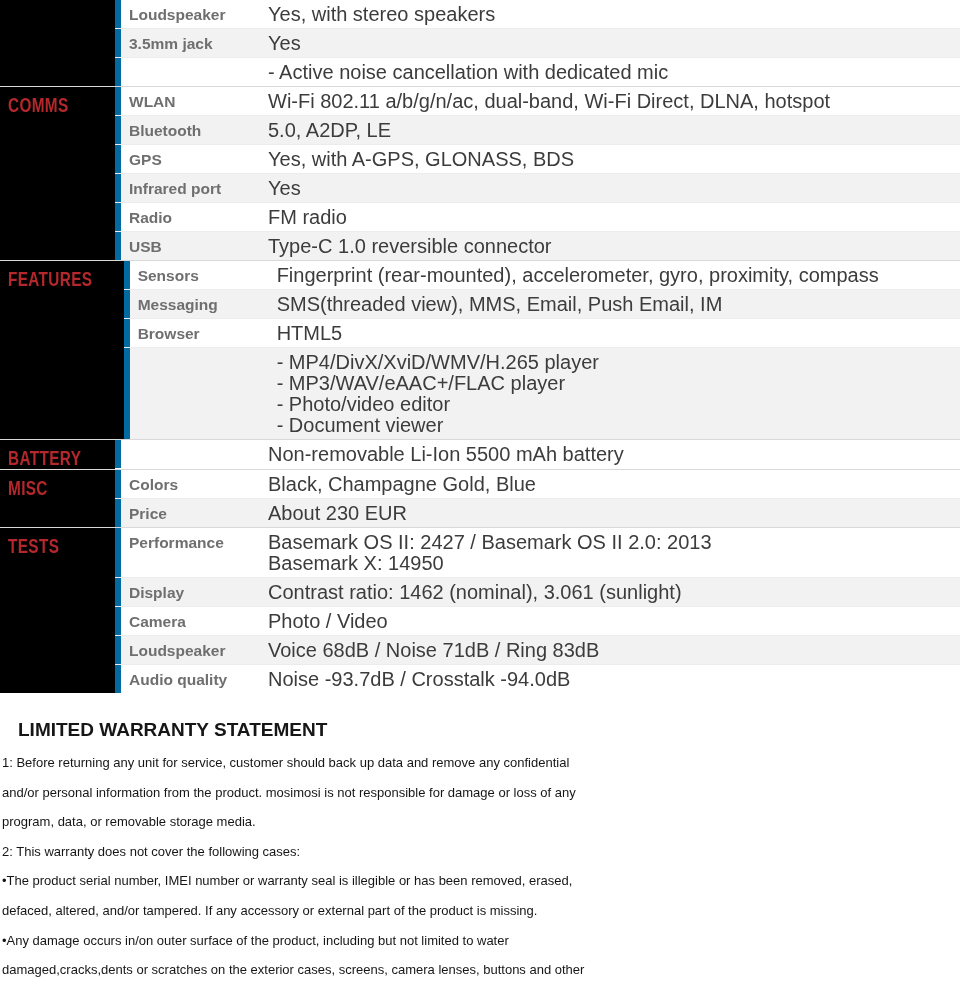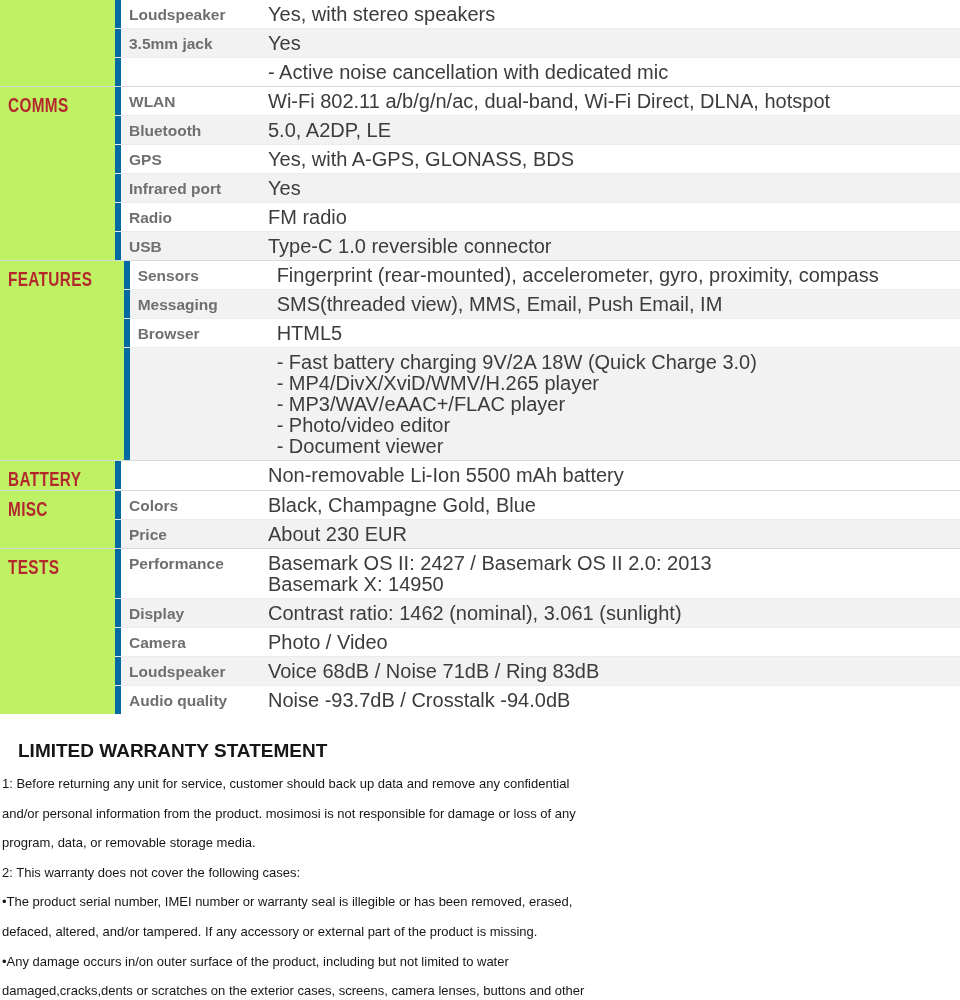--- a/index.html
+++ b/index.html
@@ -5,21 +5,21 @@
   html, body { margin:0; padding:0; }
   body {
     width:960px; height:1000px; overflow:hidden;
     background:#ffffff;
     font-family:"Liberation Sans", "DejaVu Sans", sans-serif;
   }
   
   .spec { width:960px; }
   .section { display:flex; border-top:1px solid #d9d9d9; }
   .spec .section:first-child { border-top:none; }
-  .section-col { flex:0 0 115px; box-sizing:border-box; padding:7px 0 0 8px; background:#bef264; }
+  .section-col { flex:0 0 115px; box-sizing:border-box; padding:7px 0 0 8px; background:#000000; }
   .section-title {
     color:#b4282d; font-weight:700; font-size:21px; line-height:22px;
     transform:scaleX(0.73); transform-origin:0 0; white-space:nowrap;
     letter-spacing:0.5px;
   }
   .rows { flex:1 1 auto; min-width:0; display:flex; flex-direction:column; }
   .row { display:flex; }
   .row + .row { border-top:1px solid #ececec; }
   .row:nth-child(even) { background:#f2f2f2; }
   .row-label {
@@ -130,21 +130,20 @@
         </div>
         <div class="row">
           <div class="row-label">Browser</div>
           <div class="row-value">
             <div class="value-line">HTML5</div>
           </div>
         </div>
         <div class="row">
           <div class="row-label"></div>
           <div class="row-value">
-            <div class="value-line">- Fast battery charging 9V/2A 18W (Quick Charge 3.0)</div>
             <div class="value-line">- MP4/DivX/XviD/WMV/H.265 player</div>
             <div class="value-line">- MP3/WAV/eAAC+/FLAC player</div>
             <div class="value-line">- Photo/video editor</div>
             <div class="value-line">- Document viewer</div>
           </div>
         </div>
       </div>
     </div>
     <div class="section">
       <div class="section-col">

